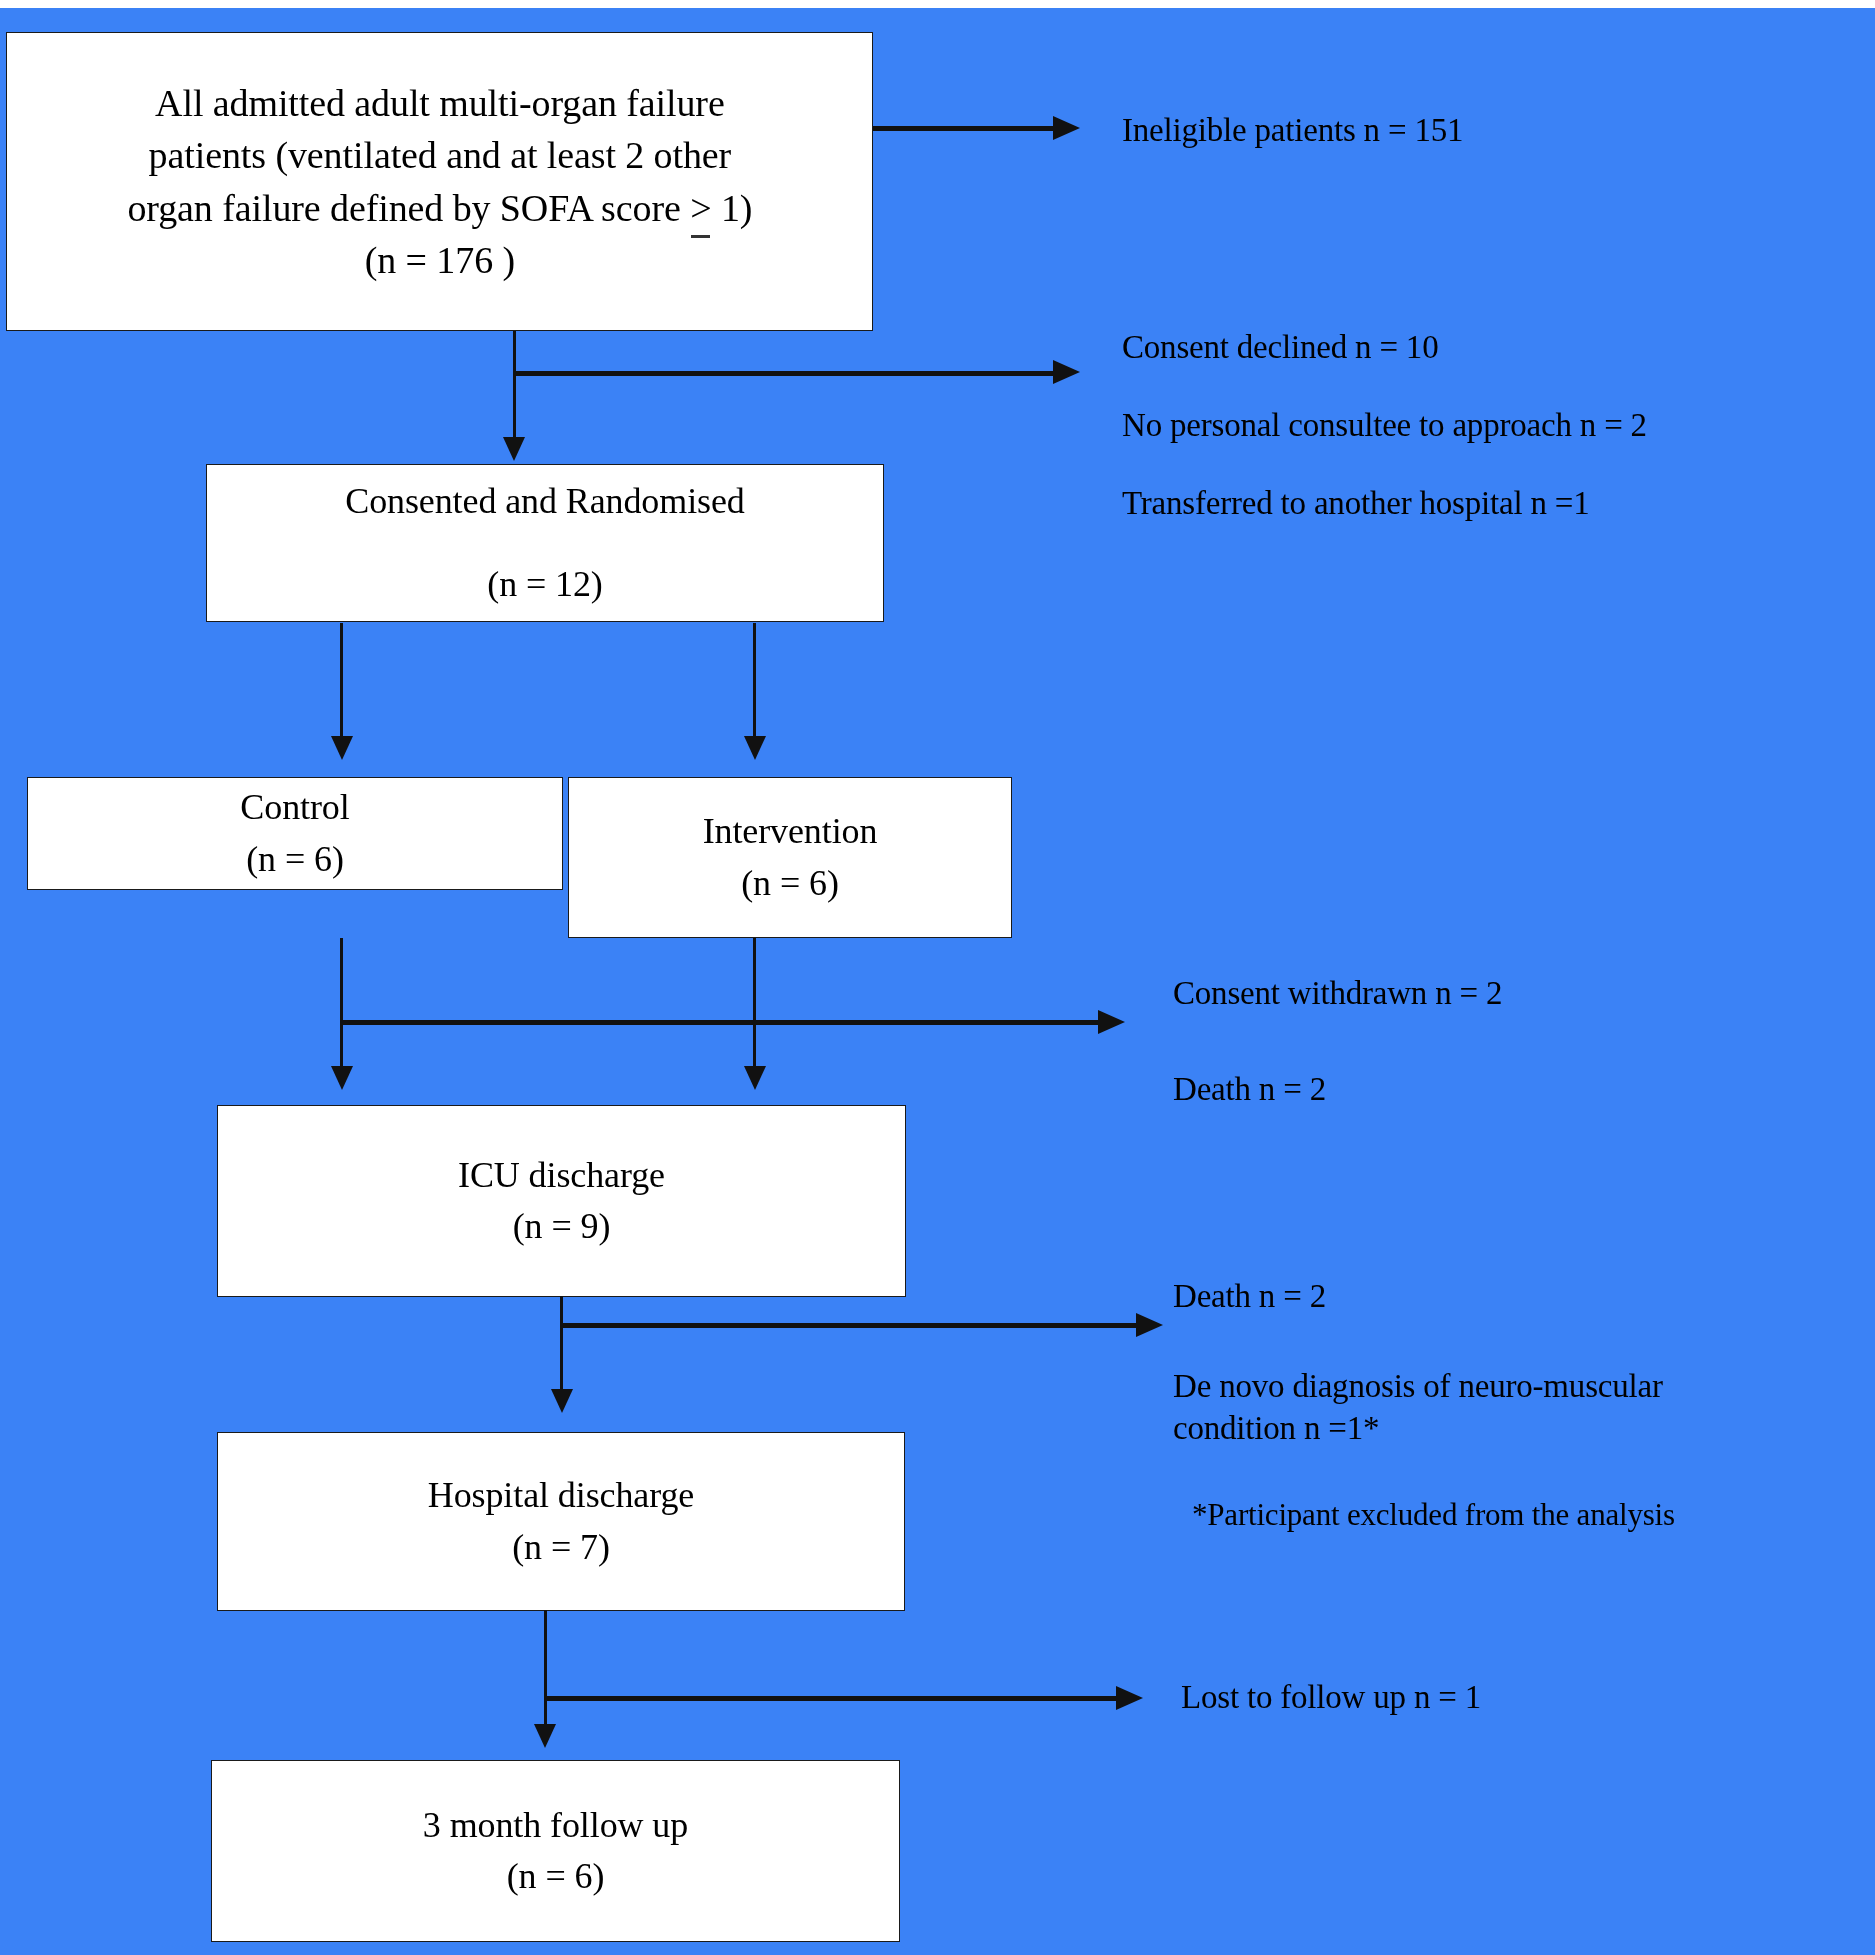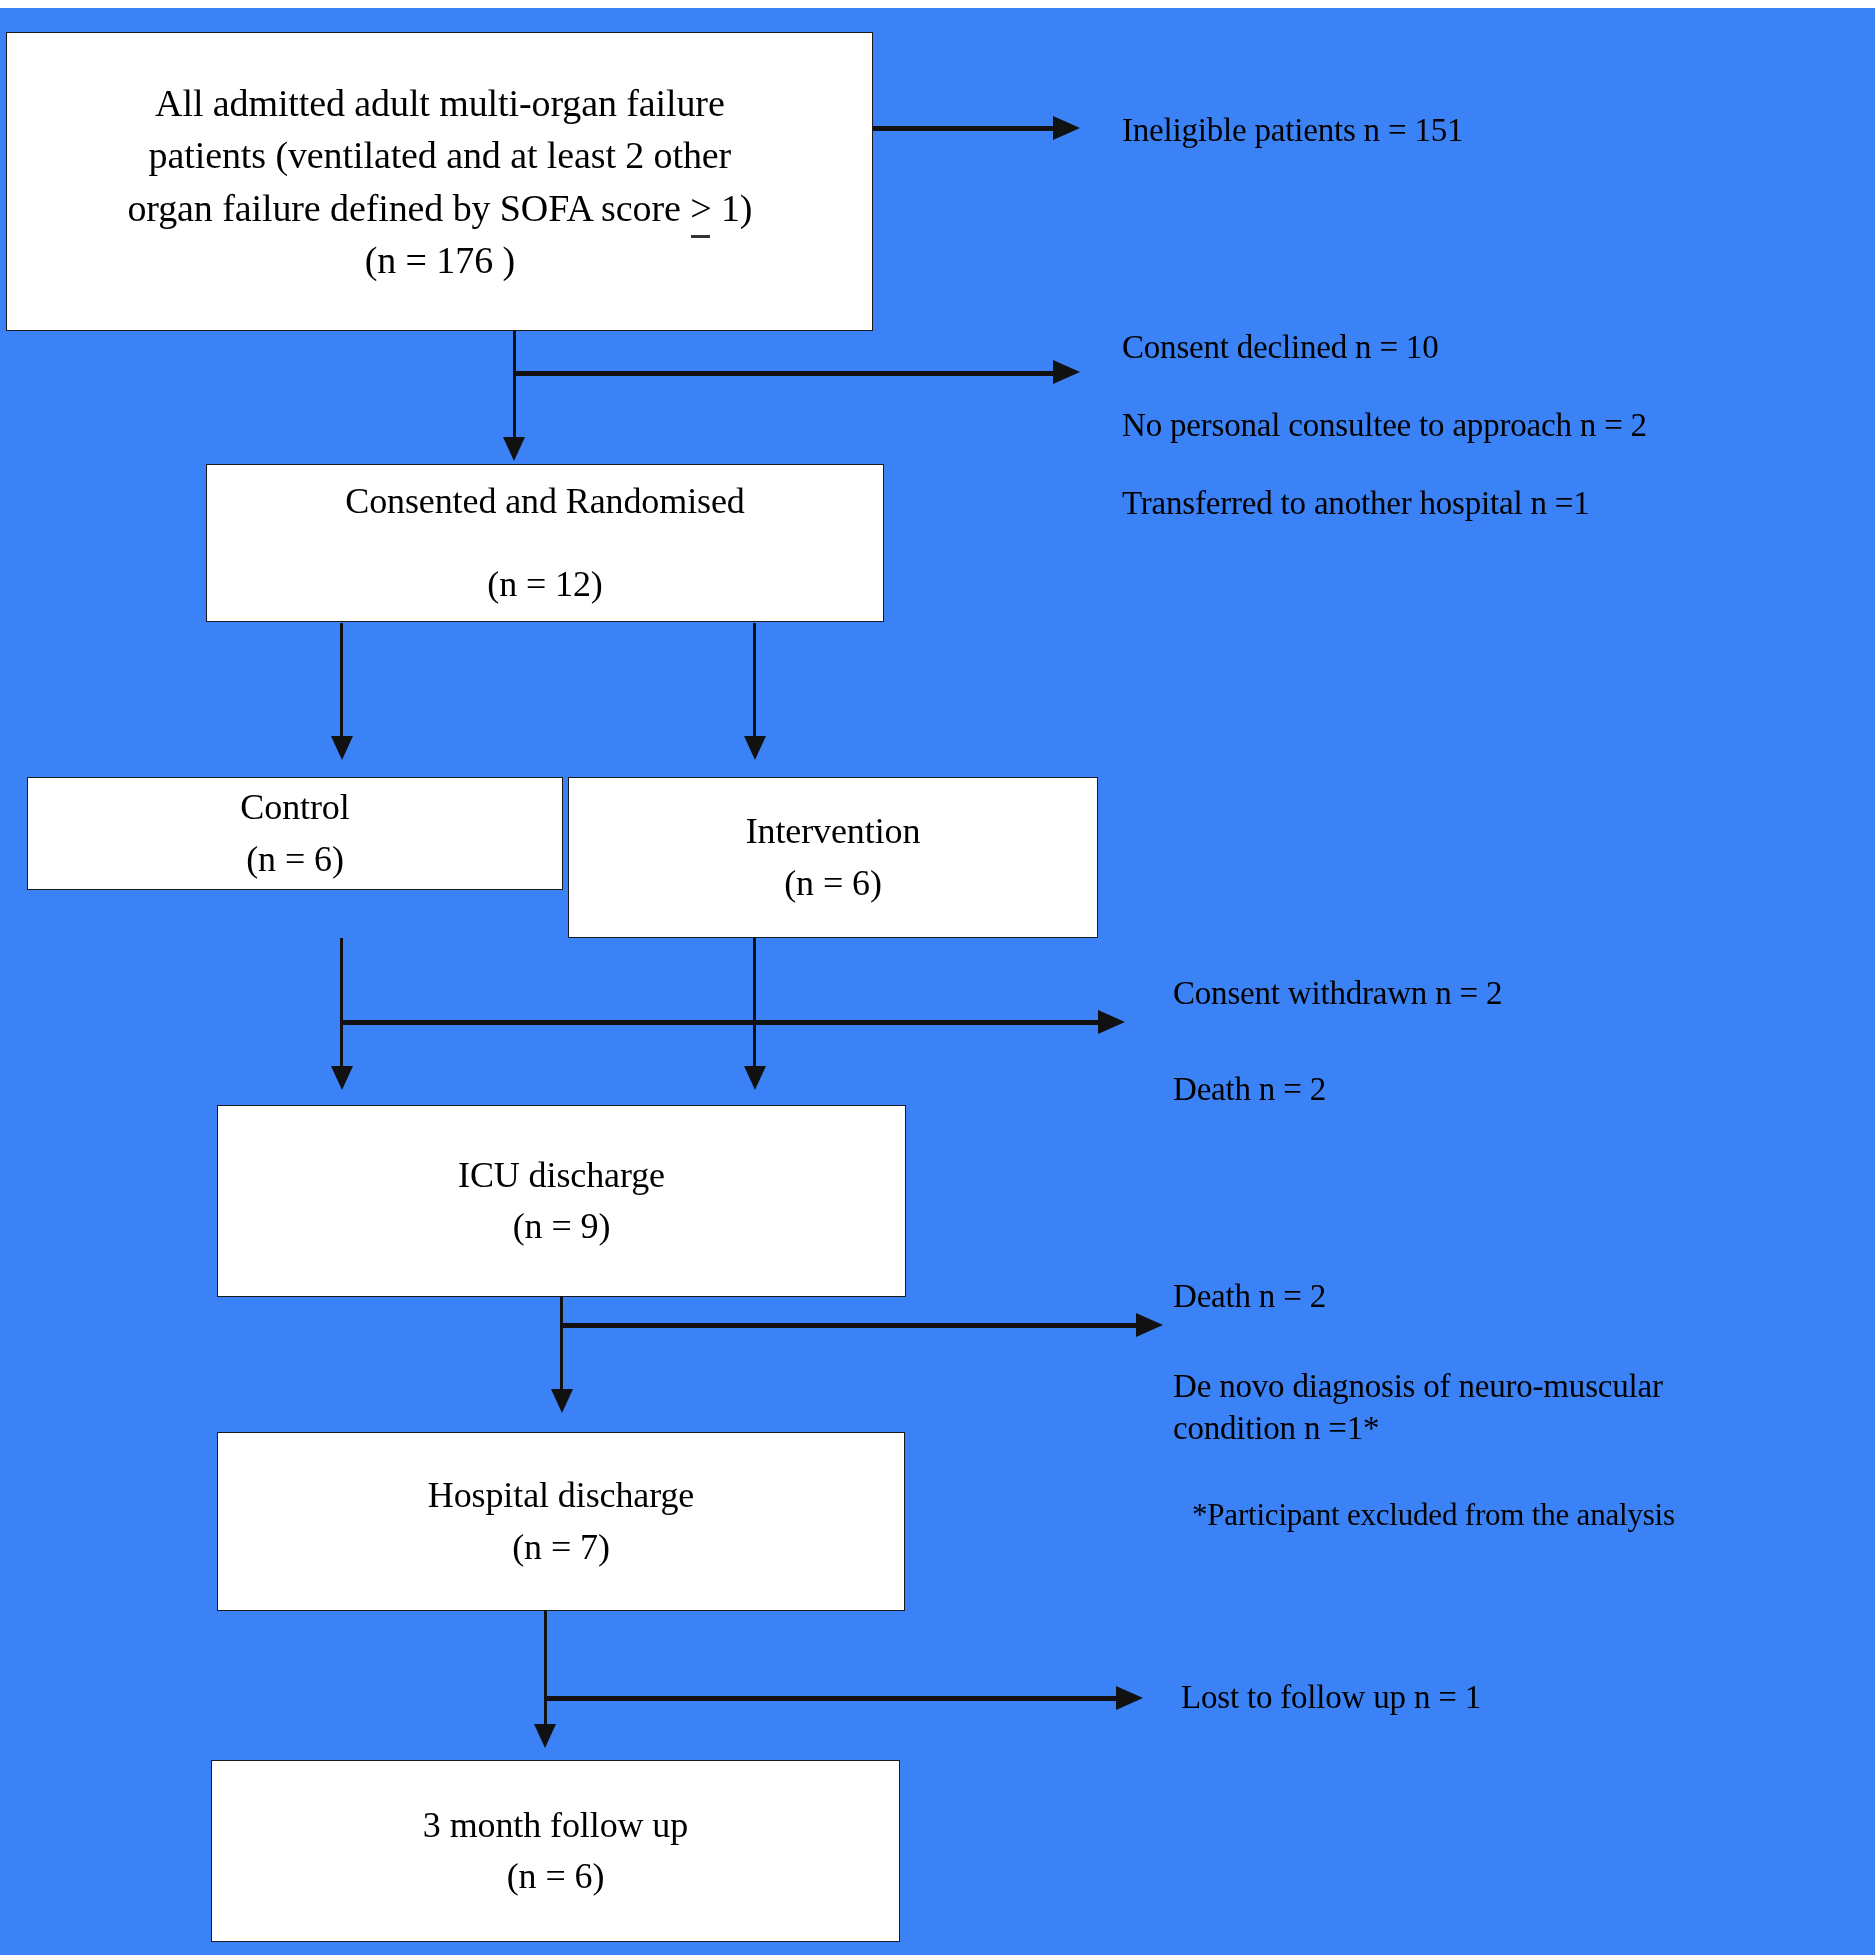--- a/index.html
+++ b/index.html
@@ -128,21 +128,21 @@
   <div class="arrow-down" style="left:331px; top:728px;"></div>
 
   <div class="vline" style="left:753px; top:615px; height:126px;"></div>
   <div class="arrow-down" style="left:744px; top:728px;"></div>
 
   <div class="box" style="left:27px; top:769px; width:536px; height:113px;">
     <span class="line">Control</span>
     <span class="line">(n = 6)</span>
   </div>
 
-  <div class="box" style="left:568px; top:769px; width:530px; height:161px;">
+  <div class="box" style="left:568px; top:769px; width:444px; height:161px;">
     <span class="line">Intervention</span>
     <span class="line">(n = 6)</span>
   </div>
 
   <div class="vline" style="left:340px; top:930px; height:140px;"></div>
   <div class="arrow-down" style="left:331px; top:1058px;"></div>
 
   <div class="vline" style="left:753px; top:930px; height:140px;"></div>
   <div class="arrow-down" style="left:744px; top:1058px;"></div>
 

